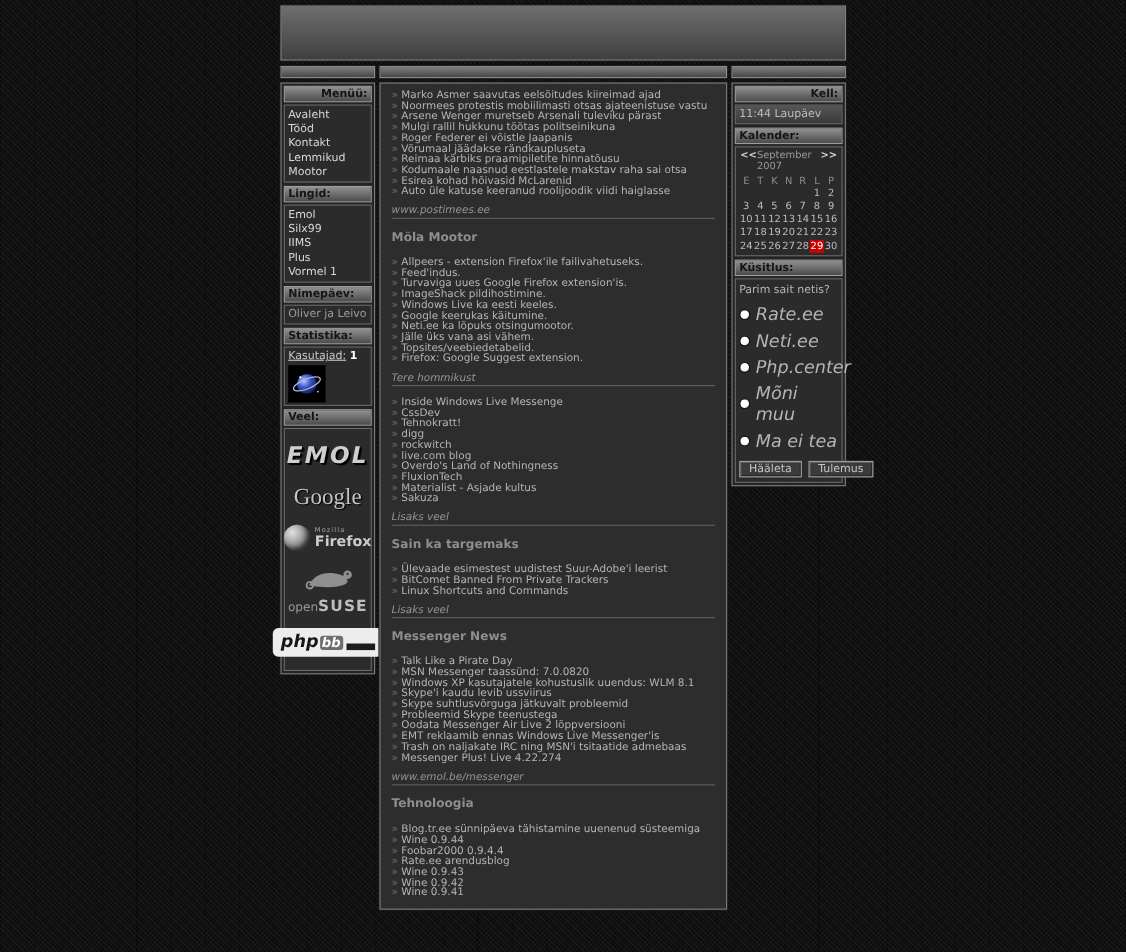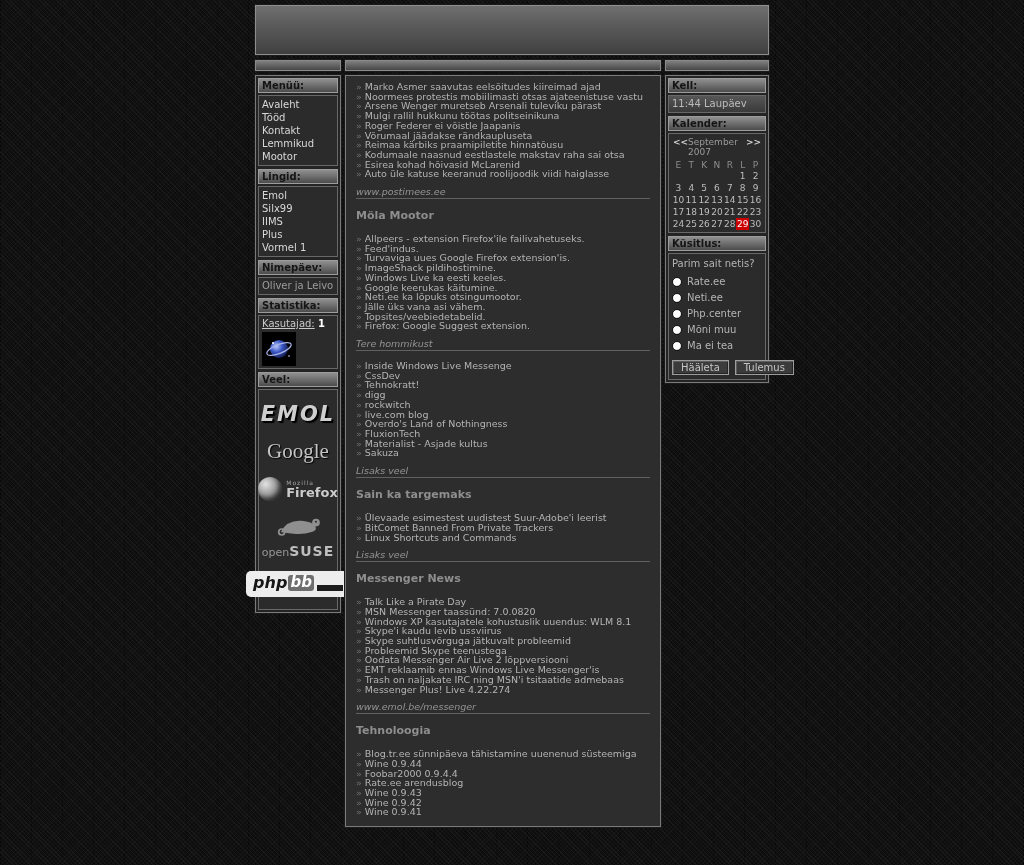--- a/index.html
+++ b/index.html
@@ -26,21 +26,21 @@
   .col-main  { width:316px; flex:none; }
   .col-right { width:104px; flex:none; }
 
   .spacer { height:11px; border:1px solid #8a8a8a; margin-bottom:4px;
     background:linear-gradient(#7f7f7f,#474747); box-shadow:0 0 0 1px #1a1a1a; }
 
   .panel { border:1px solid #7a7a7a; background:#242424; padding:2px; box-shadow:0 0 0 1px #1a1a1a; }
 
   .hbar { background:linear-gradient(#909090,#4c4c4c); border:1px solid #9c9c9c;
     color:#151515; font-weight:bold; font-size:10px; line-height:11px; padding:1px 3px; margin:3px 0 2px; }
-  .hbar:first-child { margin-top:0; }
+  .hbar:first-child { margin-top:0;text-align:right; }
 
   .ibox { background:#2b2b2b; border:1px solid #686868; padding:2px 3px; color:#cfcfcf; font-size:10px; }
 
   ul.plain { list-style:none; margin:0; padding:0; }
   .side-link { line-height:13px; color:#d8d8d8; font-size:10px; cursor:pointer; }
   .dim { color:#9c9c9c; line-height:12px; }
 
   .stats-label { text-decoration:underline; color:#c9c9c9; }
   .stats-value { color:#ffffff; font-weight:bold; }
   .globe { margin-top:3px; width:34px; height:34px; background:#000;
@@ -60,21 +60,21 @@
   .ff-brand { font-size:6px; color:#a5a5a5; letter-spacing:1px; }
   .ff-name { font-size:13px; font-weight:bold; color:#cccccc; }
   .logo-suse { display:flex; flex-direction:column; align-items:center; gap:6px; }
   .suse-text { line-height:1; }
   .suse-open { font-size:11px; color:#969696; }
   .suse-bold { font-size:14px; font-weight:bold; color:#bdbdbd; letter-spacing:1px; }
   .logo-phpbb { background:#ededed; border-radius:5px; padding:4px 7px 6px; display:inline-flex;
     align-items:flex-end; gap:1px; }
   .php { color:#161616; font-weight:bold; font-style:italic; font-size:16px; line-height:1; }
   .bb { color:#ffffff; background:#6e6e6e; border-radius:3px; padding:0 2px; font-weight:bold;
-    font-style:italic; font-size:15px; line-height:1.05; }
+    font-style:italic; font-size:12px; line-height:1.05; }
   .phpbb-tag { width:26px; height:6px; background:#1c1c1c; margin-left:2px; }
 
   .main-panel { border:1px solid #7a7a7a; background:#2d2d2d; padding:6px 10px 2px;
     box-shadow:0 0 0 1px #1a1a1a; }
   .sec-title { color:#8e8e8e; font-size:11px; margin:4px 0 12px; font-weight:bold; }
   ul.news { list-style:none; margin:0 0 7px; padding:0; }
   ul.news li { font-size:9.5px; line-height:9.7px; color:#b4b4b4; cursor:pointer; white-space:nowrap; }
   ul.news li::before { content:"» "; color:#6f6f6f; }
   .sec-footer { font-size:9.5px; font-style:italic; color:#949494; margin:3px 0 1px; cursor:pointer; }
   .sep { border-bottom:1px solid #606060; margin:1px 0 10px; }
@@ -88,21 +88,21 @@
   .cal-table th { font-size:9px; color:#8d8d8d; font-weight:normal; text-align:center; height:11px; padding:0; }
   .cal-table td { font-size:9px; color:#bdbdbd; text-align:center; height:12px; padding:0; }
   .cal-table td.sel { background:#cc0000; color:#ffffff; }
 
   .poll-q { font-size:10px; color:#b5b5b5; margin:2px 0 7px; }
   .poll-opts { list-style:none; margin:0; padding:0; }
   .poll-opt { display:flex; align-items:center; gap:5px; margin-bottom:5px; }
   .radio { width:10px; height:10px; border-radius:50%; flex:none; cursor:pointer;
     background:radial-gradient(circle at 35% 30%, #ffffff 55%, #b5b5b5);
     border:1px solid #141414; }
-  .poll-label { font-size:10px; color:#b5b5b5; }
+  .poll-label { font-size:16px; color:#b5b5b5;font-style:italic; }
   .poll-btns { display:flex; gap:6px; margin:9px 0 2px; }
   .btn { font-family:inherit; font-size:10px; color:#c6c6c6; background:#3b3b3b;
     border:1px solid #9d9d9d; box-shadow:inset 1px 1px 0 #5d5d5d, inset -1px -1px 0 #242424;
     padding:1px 8px; cursor:pointer; }
 </style>
 </head>
 <body>
 
 <div class="container">
 

